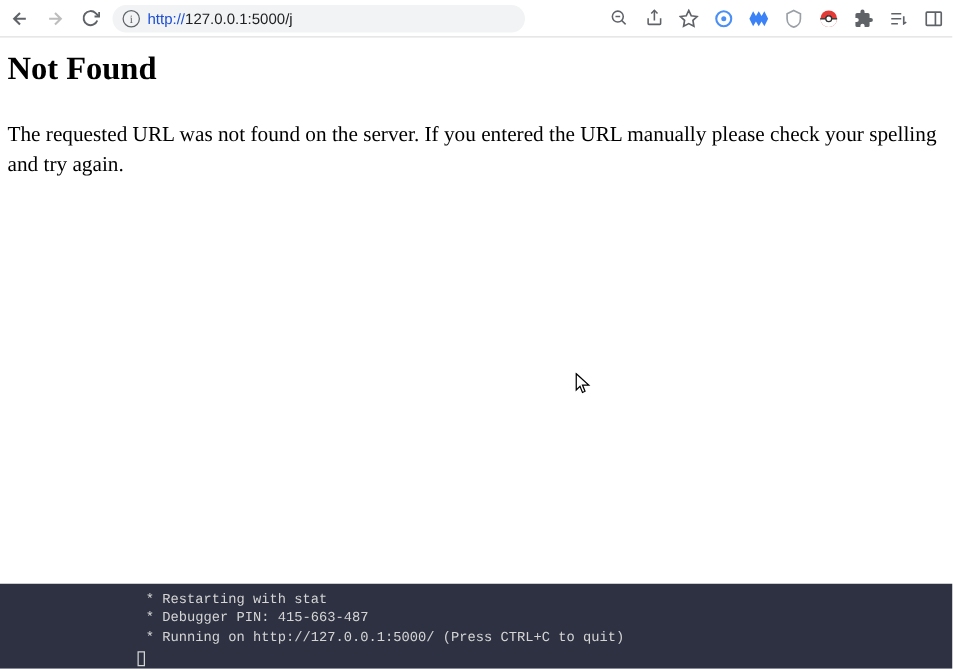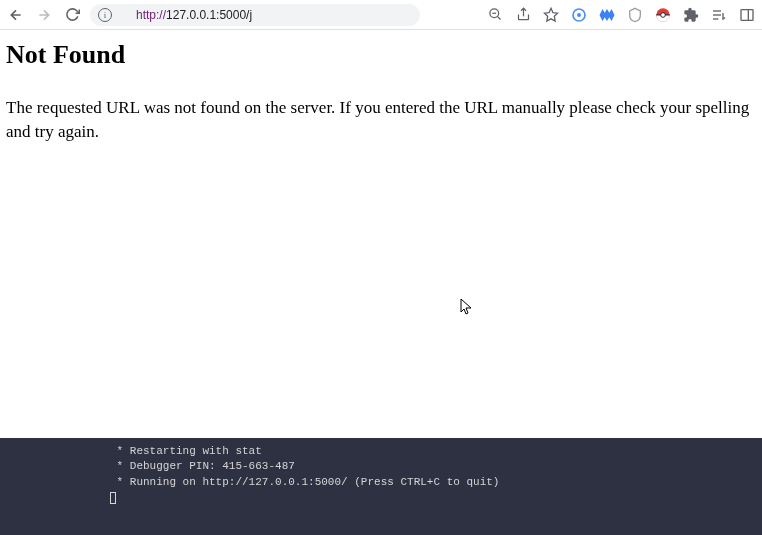--- a/index.html
+++ b/index.html
@@ -49,21 +49,21 @@
       border: 1px solid #5f6368;
       border-radius: 50%;
       display: flex;
       align-items: center;
       justify-content: center;
       font-size: 9px;
       color: #5f6368;
       font-family: serif;
     }
     .url-text { flex: 1; white-space: nowrap; overflow: hidden; }
-    .url-proto { color: #701a75; margin-left: 18px; }
+    .url-proto { color: #1d4ed8; }
     .tool-icons {
       display: flex;
       align-items: center;
       gap: 10px;
       margin-left: auto;
     }
     .tool-icon {
       width: 18px;
       height: 18px;
       display: flex;
@@ -92,21 +92,21 @@
     .content p {
       font-family: "Times New Roman", serif;
       font-size: 17px;
       line-height: 1.4;
     }
     .terminal {
       position: absolute;
       left: 0;
       right: 0;
       bottom: 0;
-      height: 97px;
+      height: 68px;
       background: #2d3142;
       color: #d4d4d4;
       font-family: "Consolas", "Courier New", monospace;
       font-size: 11px;
       padding: 6px 0 0 110px;
       line-height: 1.4;
     }
     .terminal .line { white-space: pre; }
     .cursor-block {
       display: inline-block;

